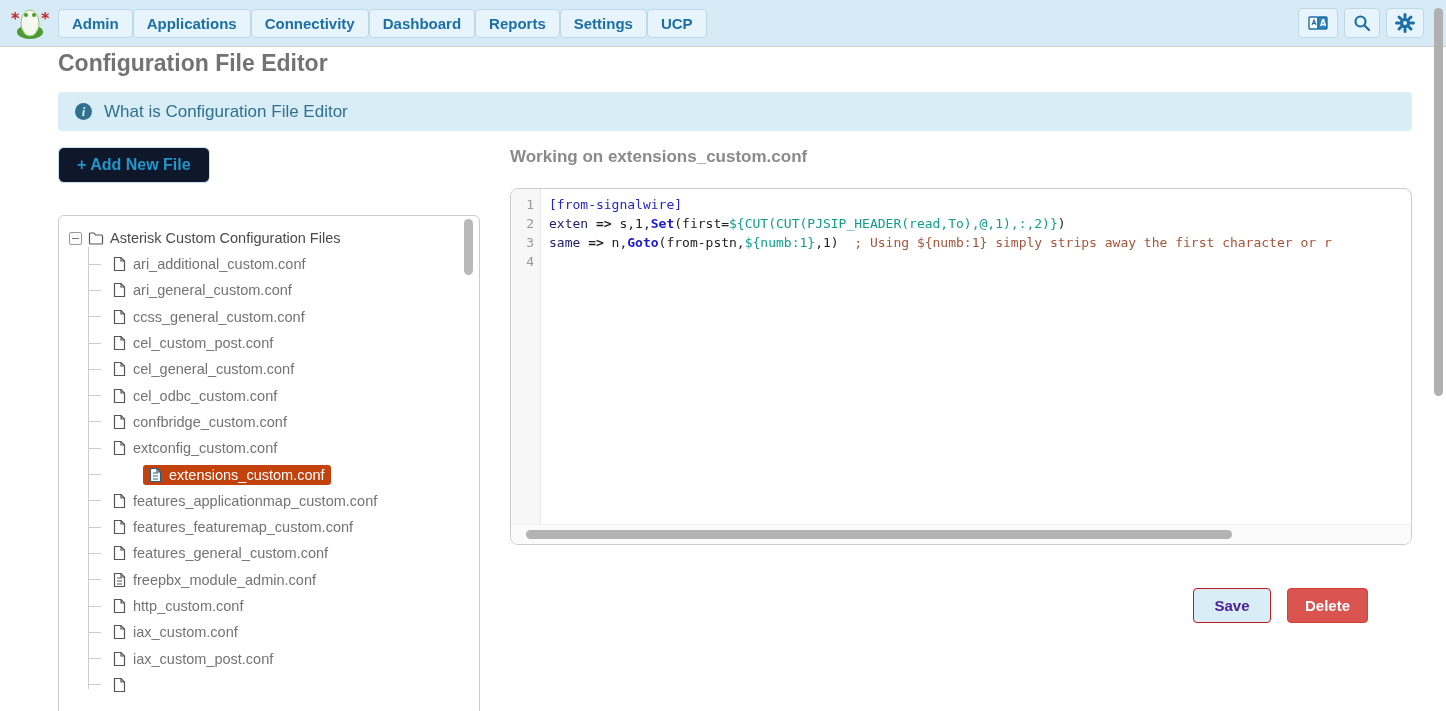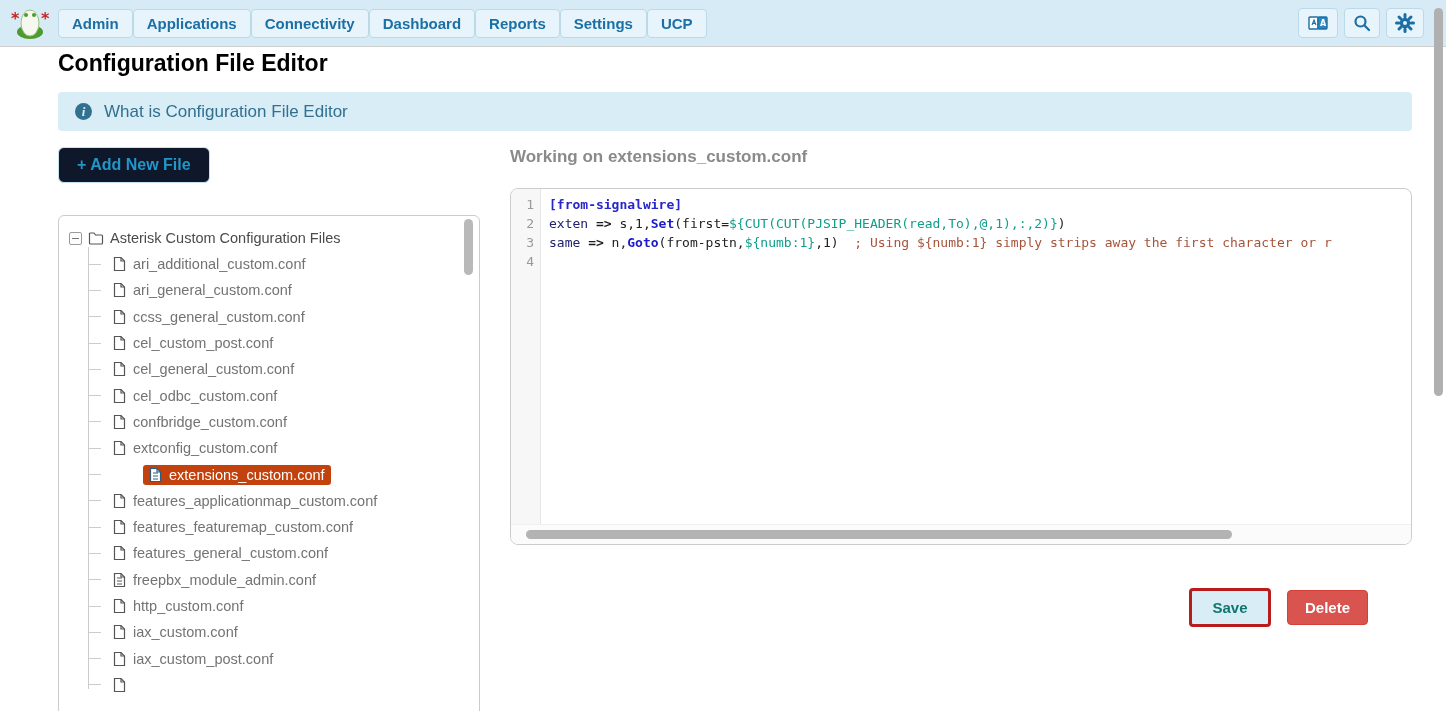--- a/index.html
+++ b/index.html
@@ -21,21 +21,21 @@
   .nav-tab, .nav-iconbtn {
     background:#e7f4fb; border:1px solid #bcd9e8; border-radius:4px;
     color:#1b6fa5; font-weight:bold; font-size:15px;
     padding:6px 13px; cursor:pointer; line-height:1;
   }
   .nav-right { margin-left:auto; display:flex; gap:6px; align-items:center; padding-right:14px; }
   .nav-iconbtn { padding:4px 8px; height:30px; display:flex; align-items:center; justify-content:center; }
   
   .page-title {
     position:absolute; left:58px; top:50px; margin:0;
-    font-size:23px; font-weight:bold; color:#000000;
+    font-size:23px; font-weight:bold; color:#737373;
   }
   .info-box {
     position:absolute; left:58px; top:92px; width:1354px; height:39px;
     background:#d9edf7; border-radius:4px;
     display:flex; align-items:center; gap:12px; padding:0 17px;
     color:#31708f; font-size:17px;
   }
   .info-icon {
     width:17px; height:17px; border-radius:50%; background:#31708f; color:#d9edf7;
     font-family:"Liberation Serif", serif; font-weight:bold; font-size:13px;
@@ -96,32 +96,32 @@
   .ln { width:30px; flex:0 0 auto; text-align:right; padding-right:7px; color:#999; }
   .lc { padding-left:8px; white-space:pre; overflow:hidden; flex:1 1 auto; }
   .hscroll-track {
     position:absolute; left:0; right:0; bottom:0; height:20px; background:#fbfbfb; border-top:1px solid #f0f0f0;
   }
   .hscroll-thumb {
     position:absolute; left:15px; bottom:5px; width:706px; height:9px;
     background:#b3b3b3; border-radius:5px;
   }
   
-  .sec { color:#2626c9; font-weight:bold; }
+  .sec { color:#2626c9; font-weight:normal; }
   .kw  { color:#20216e; }
   .op  { color:#1b1b1b; font-weight:bold; }
   .pl  { color:#222; }
   .fn  { color:#1a1acc; font-weight:bold; }
   .var { color:#0f9e8b; }
   .cm  { color:#a5543a; }
   
   .actions { position:absolute; left:510px; top:588px; width:902px; text-align:right; padding-right:44px; }
   .btn-save {
-    background:#d9edf7; border:3px solid #b91c1c; border-radius:4px;
-    color:#0f766e; font-weight:bold; font-size:15px; padding:8px 20px; cursor:pointer;
+    background:#d9edf7; border:1px solid #b91c1c; border-radius:4px;
+    color:#4c1d95; font-weight:bold; font-size:15px; padding:8px 20px; cursor:pointer;
   }
   .btn-delete {
     background:#d9534f; border:1px solid #d43f3a; border-radius:4px;
     color:#fff; font-weight:bold; font-size:15px; padding:8px 17px; margin-left:12px; cursor:pointer;
   }
   
   .page-scrollthumb {
     position:absolute; right:3px; top:8px; width:9px; height:388px;
     background:#b0b0b0; border-radius:5px;
   }

